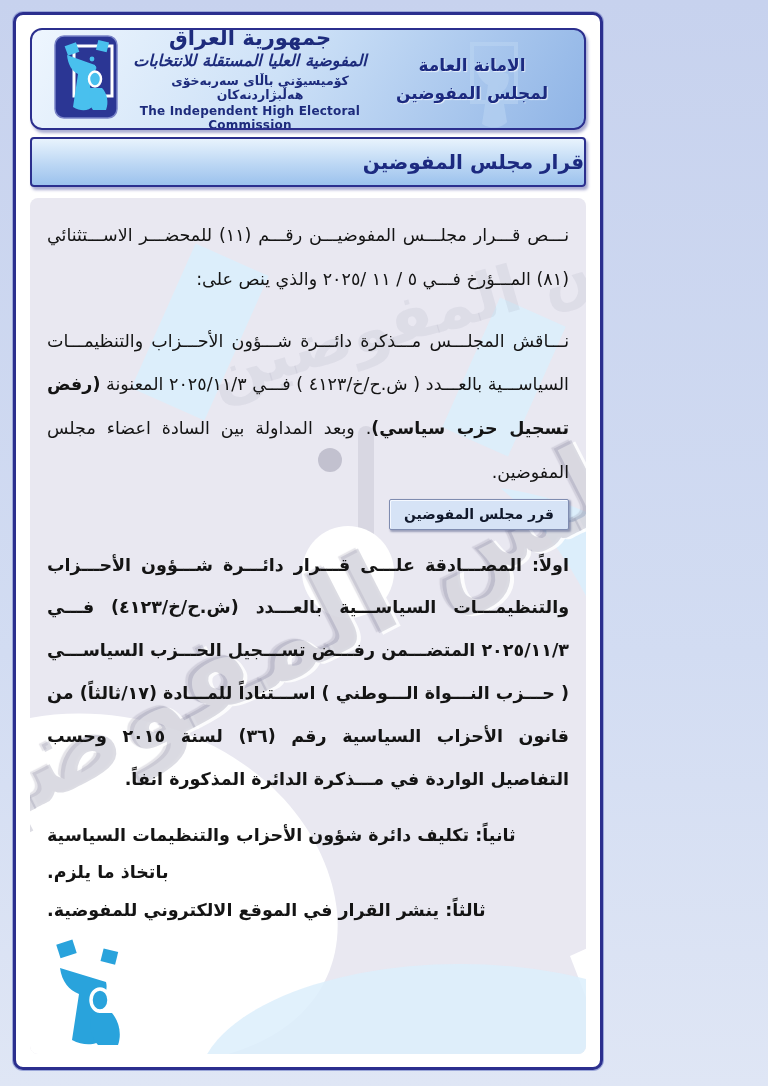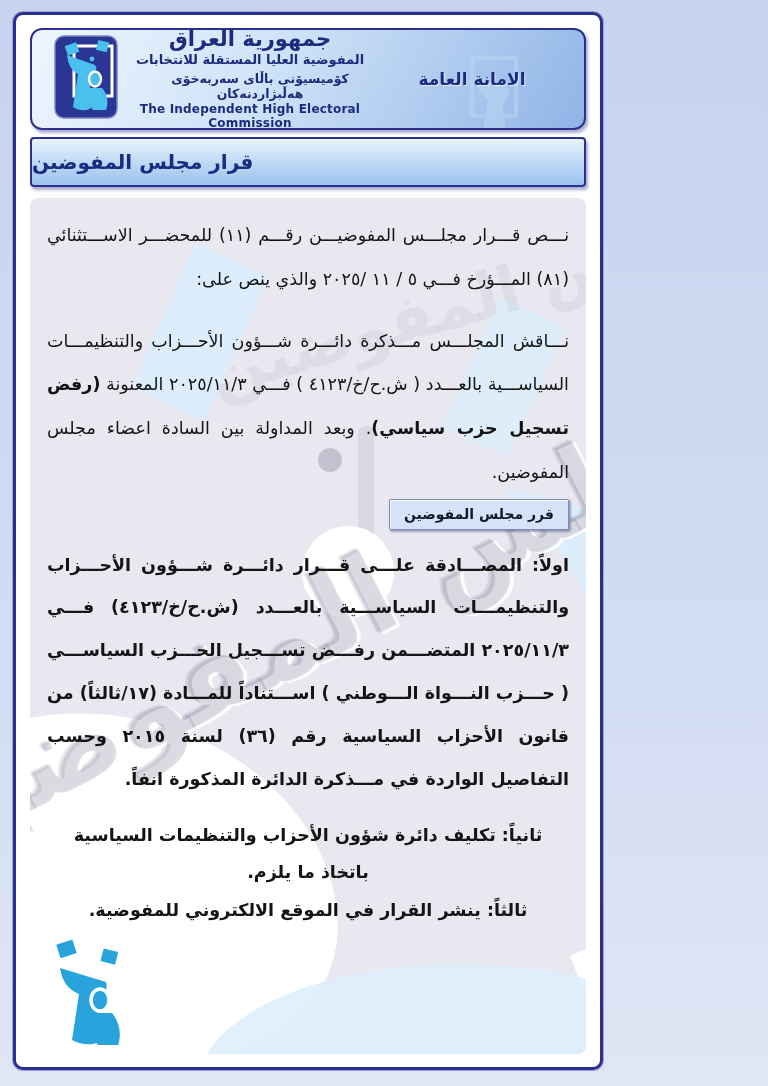--- a/index.html
+++ b/index.html
@@ -20,37 +20,37 @@
   .header-box{
     height:102px;flex:0 0 auto;position:relative;overflow:hidden;
     border:2px solid #2b2f8e;border-radius:12px;
     background:linear-gradient(120deg,#eef6fe 0%,#cde1f7 45%,#8fb4e6 100%);
     box-shadow:2px 3px 3px rgba(43,47,142,.4);
     display:flex;align-items:center;padding:0 22px;box-sizing:border-box;
   }
   .logo-wrap{flex:0 0 auto;}
   .header-center{flex:1;text-align:center;color:#1d2b7c;line-height:1.15;}
   .hc-l1{font-size:21px;font-weight:bold;}
-  .hc-l2{font-size:13px;font-weight:bold;margin-top:2px;}
+  .hc-l2{font-size:16px;font-weight:bold;margin-top:2px;font-style:italic;}
   .hc-l3{font-size:12.5px;font-weight:bold;margin-top:4px;margin-left:20px;}
   .hc-l4{font-size:12px;font-weight:bold;margin-top:2px;letter-spacing:.2px;}
   .header-right{
     flex:0 0 180px;position:relative;text-align:center;
     color:#1c2a80;font-weight:bold;font-size:17px;line-height:1.2;direction:rtl;
   }
   .header-right .line{position:relative;z-index:2;margin:7px 0;
     text-shadow:1px 1px 1px rgba(255,255,255,.7);}
   .hr-watermark{position:absolute;right:34px;top:-34px;z-index:1;opacity:.55;}
   
   .title-bar{
     height:46px;flex:0 0 auto;
     border:2px solid #2b2f8e;border-radius:4px;
     background:linear-gradient(180deg,#e8f3fd 0%,#bcd7f4 55%,#9cc2ed 100%);
     box-shadow:2px 3px 3px rgba(43,47,142,.4);
-    display:flex;align-items:center;justify-content:flex-start;
+    display:flex;align-items:center;justify-content:flex-end;
     color:#1c2a80;font-size:20px;font-weight:bold;
   }
   
   .body-panel{
     flex:1 1 auto;position:relative;overflow:hidden;
     background:#e9e8f1;border-radius:8px;margin-top:4px;
   }
   .wm-shapes{position:absolute;inset:0;z-index:0;}
   .wm-text{
     position:absolute;z-index:1;white-space:nowrap;font-weight:bold;direction:rtl;
@@ -69,21 +69,21 @@
   .para .emph{font-weight:bold;margin-top:41px;}
   .badge-row{margin:0 0 14px;}
   .decision-badge{
     display:inline-block;background:#d6e3f6;border:1px solid #7f8cb0;
     box-shadow:inset 1px 1px 0 #f4f8ff,1.5px 1.5px 2px rgba(60,70,120,.45);
     padding:6px 14px 7px;border-radius:2px;
     color:#0f172a;font-weight:bold;font-size:14px;
   }
   .clause{font-weight:bold;}
   .clause.first{line-height:2.45;margin:6px 0 16px;}
-  .clause.tight{line-height:2.15;margin:0;text-align:center;}
+  .clause.tight{line-height:2.15;margin:0;text-align:left;}
   .closing{font-weight:bold;text-align:center;margin:36px 0 0;font-size:17.5px;}
 </style>
 </head>
 <body>
 
 <div class="page">
   <div class="frame">
 
     <div class="header-box">
       <div class="logo-wrap">
@@ -106,20 +106,21 @@
         <div class="hc-l3">كۆميسيۆنى باڵاى سەربەخۆى هەڵبژاردنەكان</div>
         <div class="hc-l4" dir="ltr">The Independent High Electoral Commission</div>
       </div>
       <div class="header-right">
         <svg class="hr-watermark" width="70" height="160" viewBox="0 0 70 160">
           <rect x="14" y="30" width="44" height="58" fill="none" stroke="#bcd6f2" stroke-width="4"></rect>
           <circle cx="30" cy="62" r="7" fill="#bcd6f2"></circle>
           <path d="M16 48 C18 60 24 68 30 71 L24 110 C34 116 44 114 49 108 L44 78 C50 74 52 66 50 60" fill="#bcd6f2"></path>
         </svg>
         <div class="line">الامانة العامة</div>
+        <div class="line">لمجلس المفوضين</div>
       </div>
     </div>
 
     <div class="title-bar">
       <span>قرار مجلس المفوضين</span>
     </div>
 
     <div class="body-panel">
 
       <svg class="wm-shapes" width="712" height="866" viewBox="0 0 712 866" preserveAspectRatio="none">

